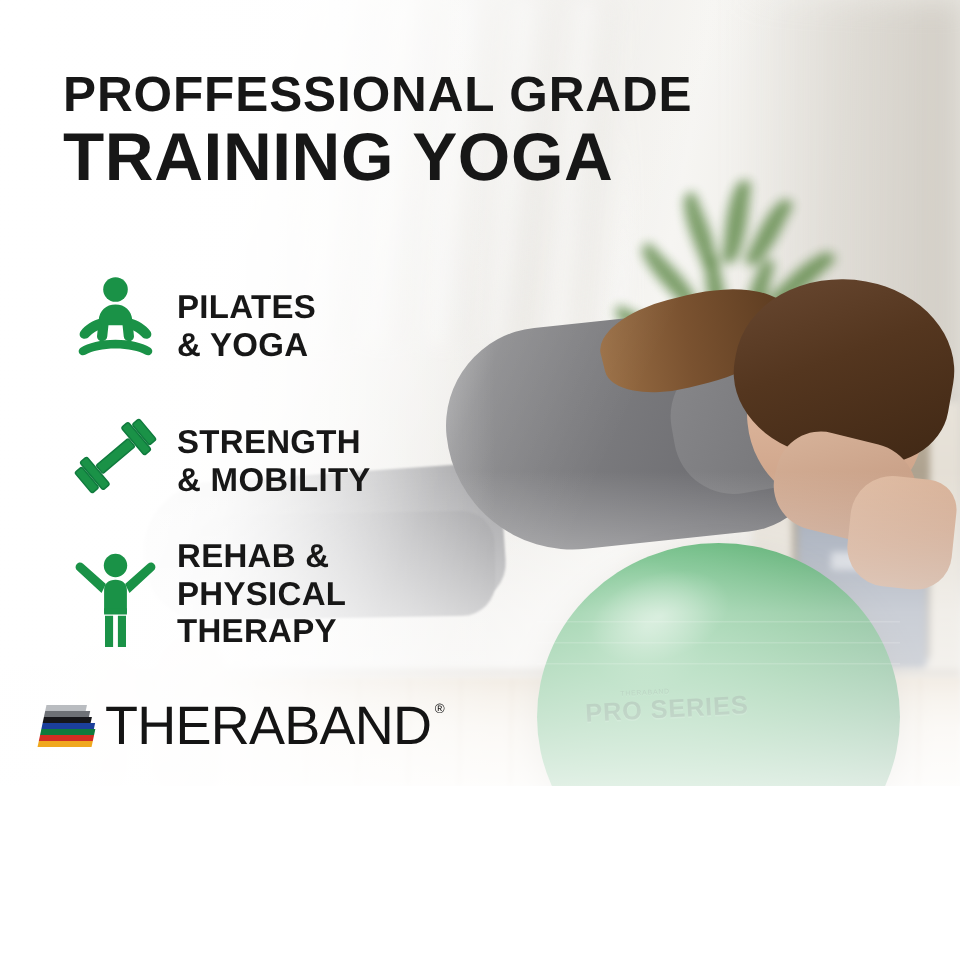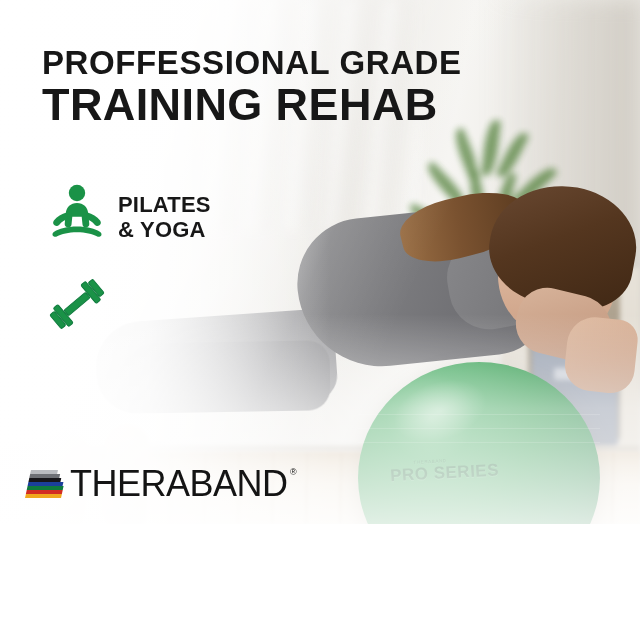--- a/index.html
+++ b/index.html
@@ -421,21 +421,21 @@
       </div>
     </div>
 
     <div class="wash"></div>
     <div class="wash-left"></div>
     <div class="wash-bottom"></div>
   </div>
 
   <div class="headline">
     <div class="l1">PROFFESSIONAL GRADE</div>
-    <div class="l2">TRAINING REHAB</div>
+    <div class="l2">TRAINING YOGA</div>
   </div>
 
   <div class="features">
 
     <div class="feature">
       <div class="ico">
         <svg width="60" height="58" viewBox="0 0 60 58" aria-hidden="true">
           <g fill="#1a9247">
             <circle cx="30" cy="9" r="8.2"></circle>
             <path d="M30 19c-6.4 0-10.6 4.2-11.2 10.2l-1.1 10.6c-.2 2 1.2 3.6 3.2 3.7 1.9.1 3.4-1.2 3.6-3.1l.8-7.6h9.4l.8 7.6c.2 1.9 1.7 3.2 3.6 3.1 2-.1 3.4-1.7 3.2-3.7l-1.1-10.6C40.6 23.2 36.4 19 30 19z"></path>
@@ -454,22 +454,42 @@
         <svg width="62" height="56" viewBox="0 0 62 56" aria-hidden="true">
           <g transform="rotate(-40 31 28)" fill="#1a9247" stroke="#0f7a3d" stroke-width="1">
             <rect x="17" y="24.5" width="28" height="7" rx="1"></rect>
             <rect x="10" y="16" width="6" height="24" rx="1.5"></rect>
             <rect x="3" y="19" width="6" height="18" rx="1.5"></rect>
             <rect x="46" y="16" width="6" height="24" rx="1.5"></rect>
             <rect x="53" y="19" width="6" height="18" rx="1.5"></rect>
           </g>
         </svg>
       </div>
-    </div>
-
+      <div class="ftext">STRENGTH
+&amp; MOBILITY</div>
+    </div>
+
+    <div class="feature">
+      <div class="ico">
+        <svg width="58" height="66" viewBox="0 0 58 66" aria-hidden="true">
+          <g fill="#1a9247">
+            <circle cx="29" cy="10" r="7.8"></circle>
+            <path d="M29 19.5c-4.6 0-7.6 2.6-7.6 6.8v16.4h15.2V26.3c0-4.2-3-6.8-7.6-6.8z"></path>
+            <path d="M22.6 22.4 7.4 8.9c-1.3-1.2-3.2-1.1-4.3.2-1.1 1.3-.9 3.2.4 4.3l16.2 14.9z"></path>
+            <path d="M35.4 22.4 50.6 8.9c1.3-1.2 3.2-1.1 4.3.2 1.1 1.3.9 3.2-.4 4.3L38.3 28.3z"></path>
+            <rect x="21.4" y="38.5" width="15.2" height="3.4"></rect>
+            <path d="M22 43.5h5.4v20.8H22z"></path>
+            <path d="M30.6 43.5H36v20.8h-5.4z"></path>
+          </g>
+        </svg>
+      </div>
+      <div class="ftext">REHAB &amp;
+PHYSICAL
+THERAPY</div>
+    </div>
 
   </div>
 
   <div class="brand">
     <div class="brand-mark">
       <i style="background: rgb(185, 188, 192);"></i>
       <i style="background: rgb(110, 113, 118);"></i>
       <i style="background: rgb(22, 22, 26);"></i>
       <i style="background: rgb(27, 63, 155);"></i>
       <i style="background: rgb(15, 122, 61);"></i>

